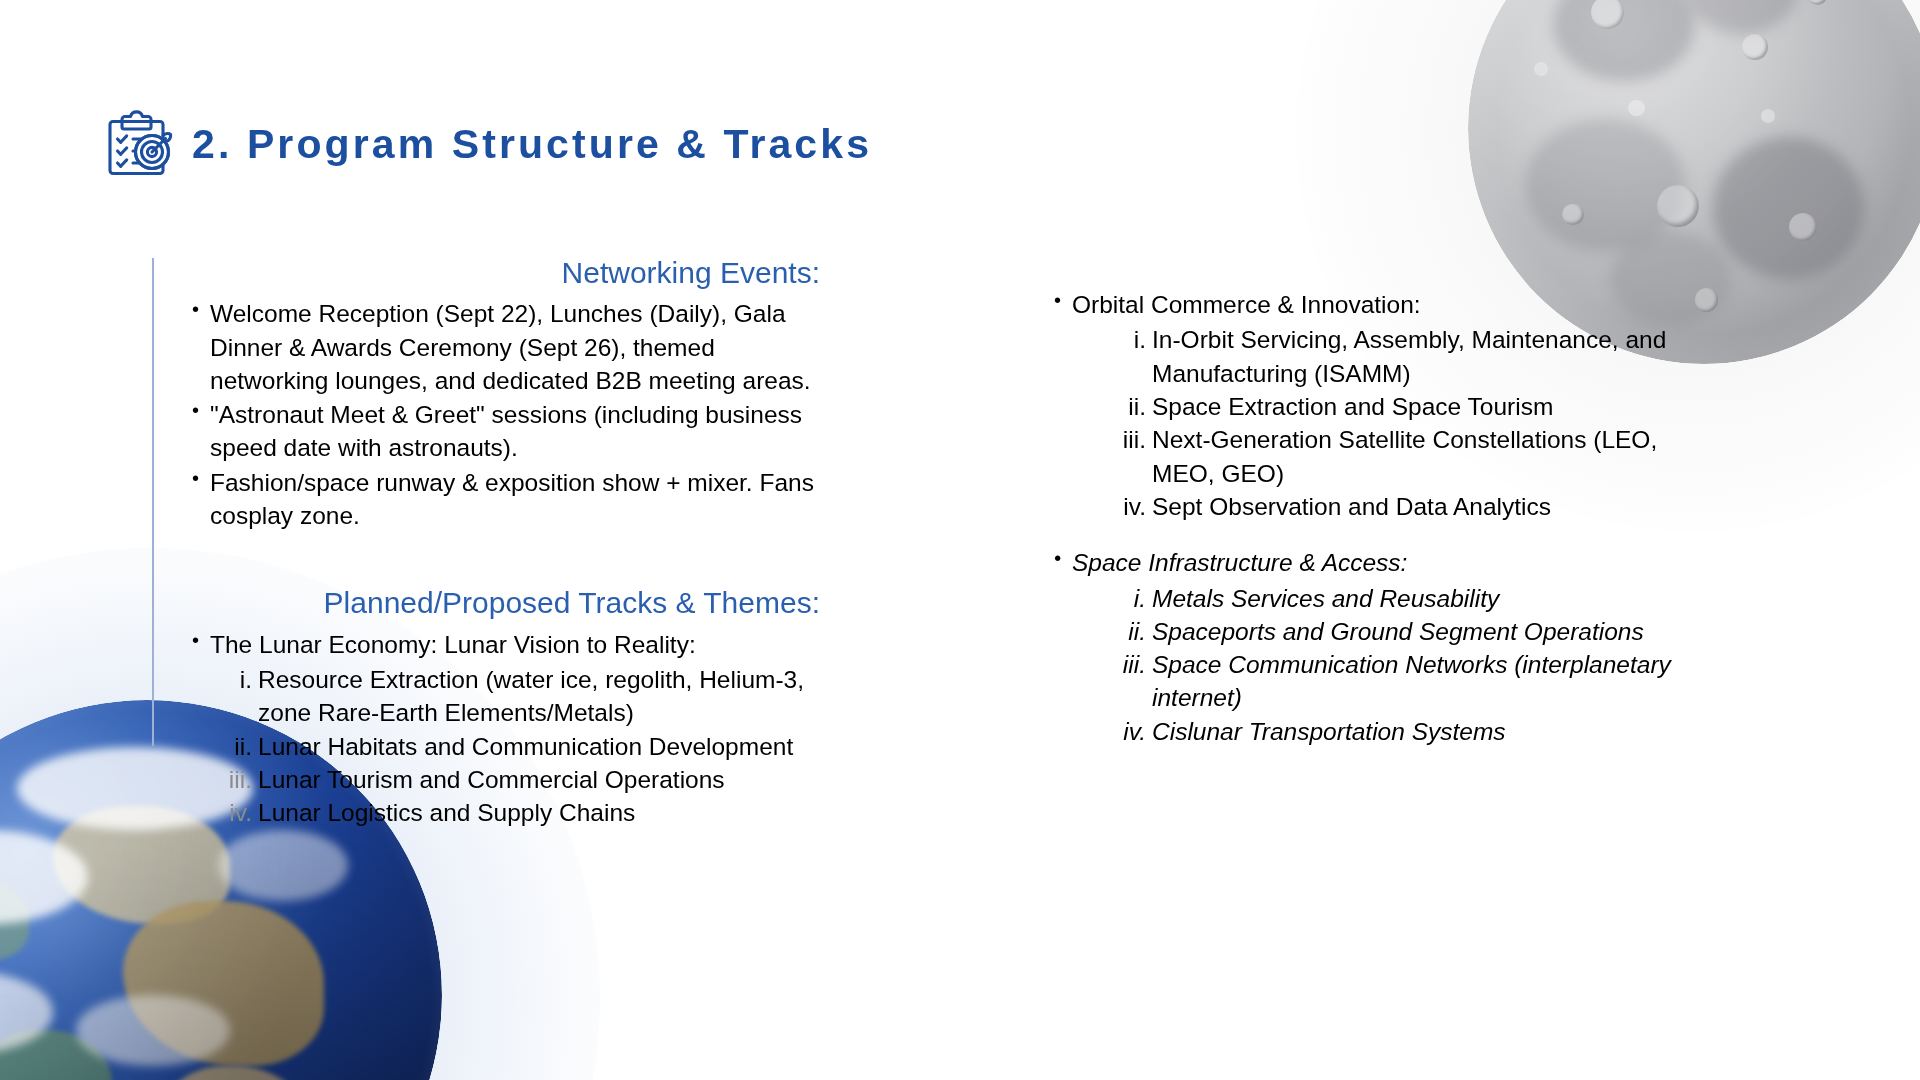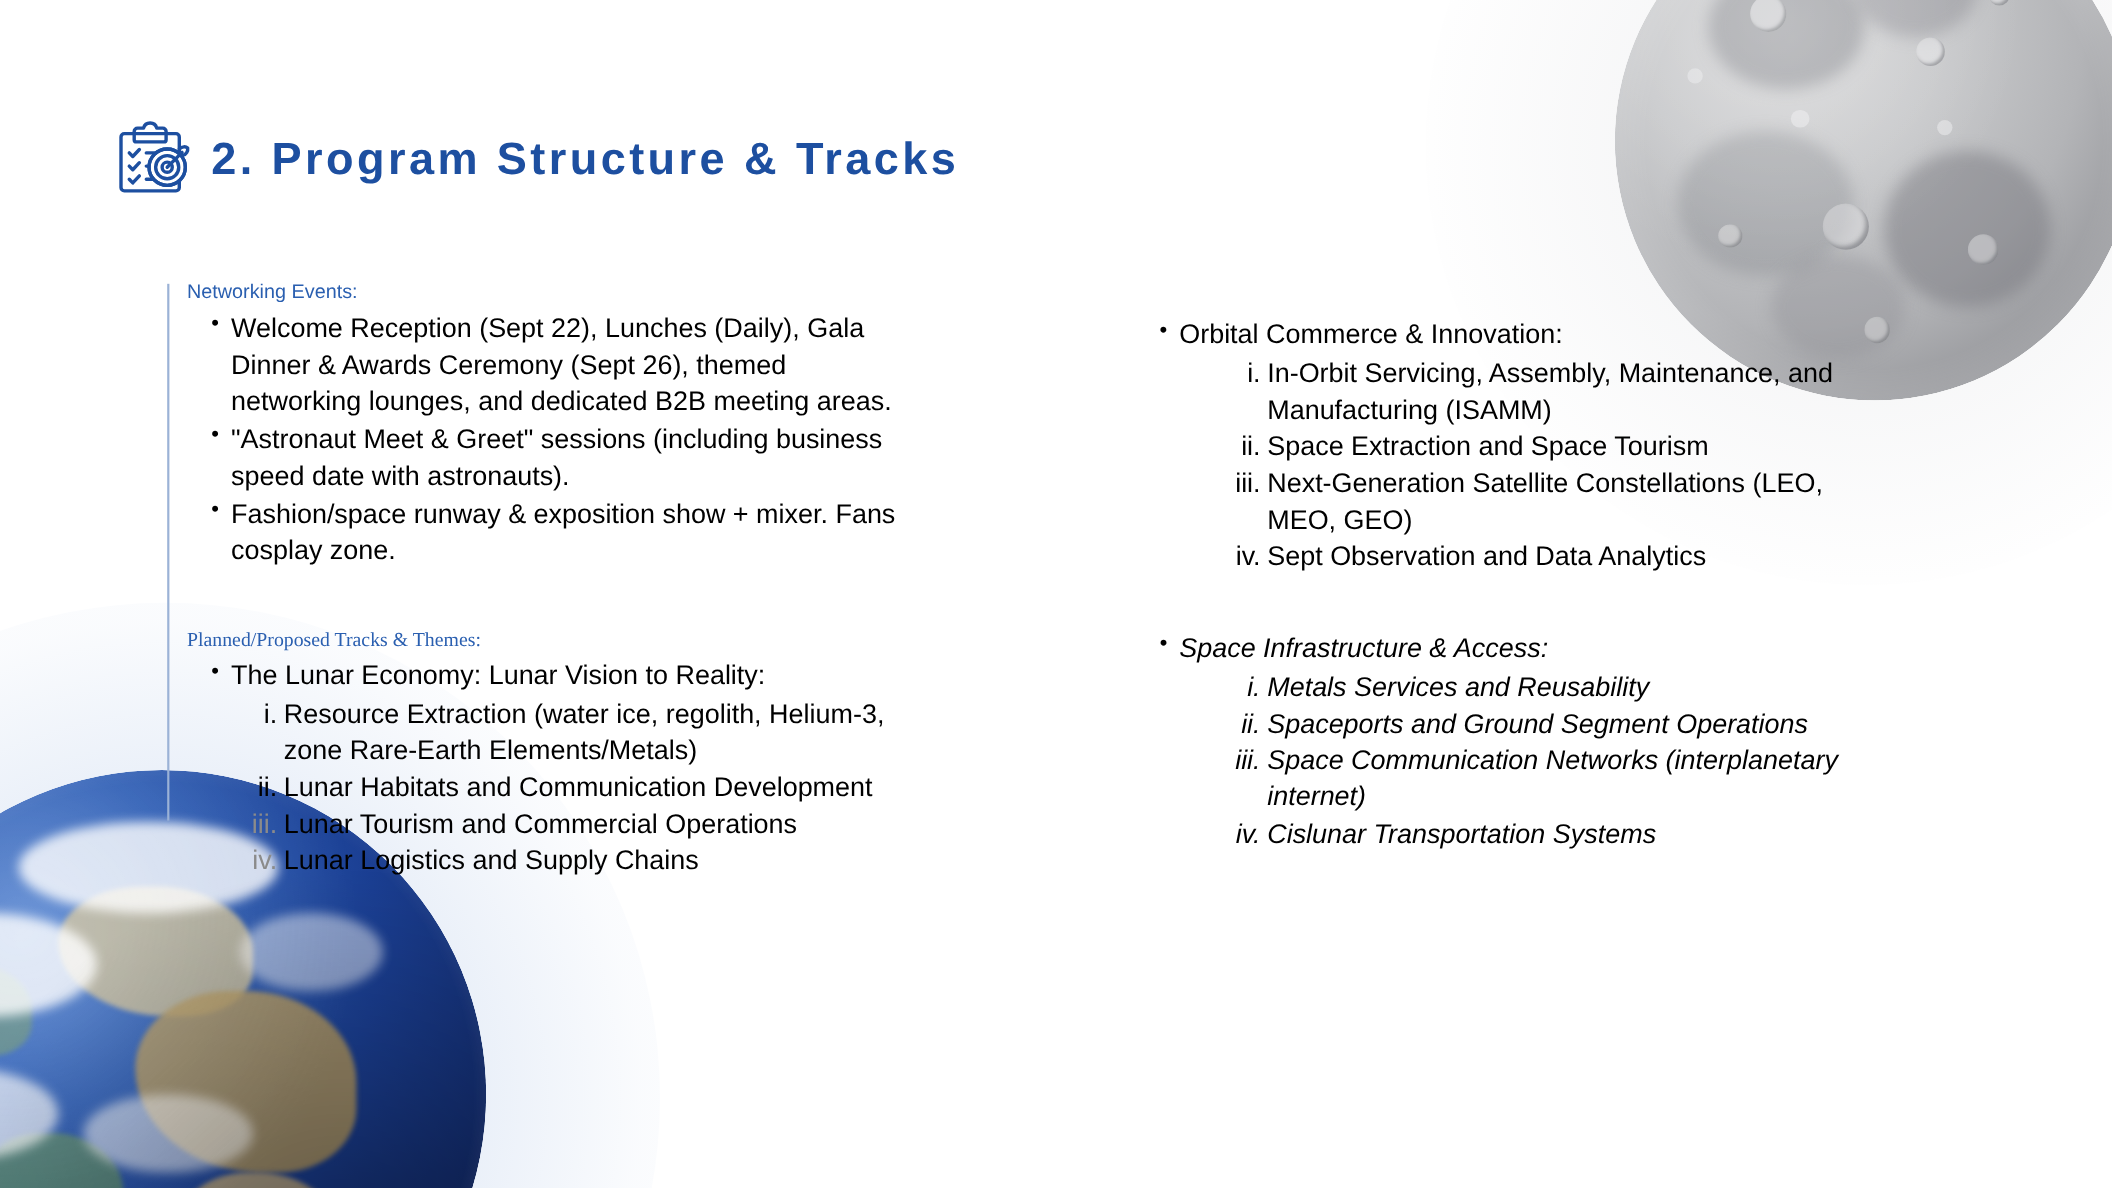--- a/index.html
+++ b/index.html
@@ -61,23 +61,23 @@
   }
 
   
   .vline{position:absolute;left:152px;top:258px;width:1.6px;height:488px;background:#9bb2d6;}
 
   .col{position:absolute;top:254px;}
   .col-left{left:170px;width:650px;}
   .col-right{left:1048px;width:660px;top:288px;}
 
   .sec-head{
-    color:#2a5fb0;font-size:18px;line-height:1.24;margin:0 0 6px 0;
-  }
-  .sec-head.second{margin-top:52px;font-family:Liberation Serif, serif;}
+    color:#2a5fb0;font-size:30px;line-height:1.24;margin:0 0 6px 0;text-align:right;
+  }
+  .sec-head.second{margin-top:52px;}
 
   ul.b1{list-style:none;margin:0;padding:0;}
   ul.b1 > li.bullet{
     position:relative;padding-left:40px;font-size:24.5px;color:#000;
     line-height:1.36;margin:0 0 1px 0;
   }
   ul.b1 > li.bullet::before{
     content:"\2022";position:absolute;left:22px;top:-1px;font-size:20px;color:#000;
   }
 
@@ -91,21 +91,21 @@
     font-size:24.5px;color:#000;
   }
   ol.r1 > li.rn.faded > .rnum{color:#8b8b8b;}
 
   
   .col-right ol.r1 > li.rn{padding-left:104px;}
   .col-right ol.r1 > li.rn > .rnum{width:98px;}
 
   .col-right ul.b1 > li.bullet{padding-left:24px;}
   .col-right ul.b1 > li.bullet::before{left:6px;}
-  .col-right .group{margin-bottom:50px;}
+  .col-right .group{margin-bottom:23px;}
   .col-right .group:last-child{margin-bottom:0;font-style:italic;}
 </style>
 </head>
 <body>
 
 <div class="slide">
 
   <div class="moon-glow"></div>
   <div class="moon-wrap">
     <div class="moon-body">

